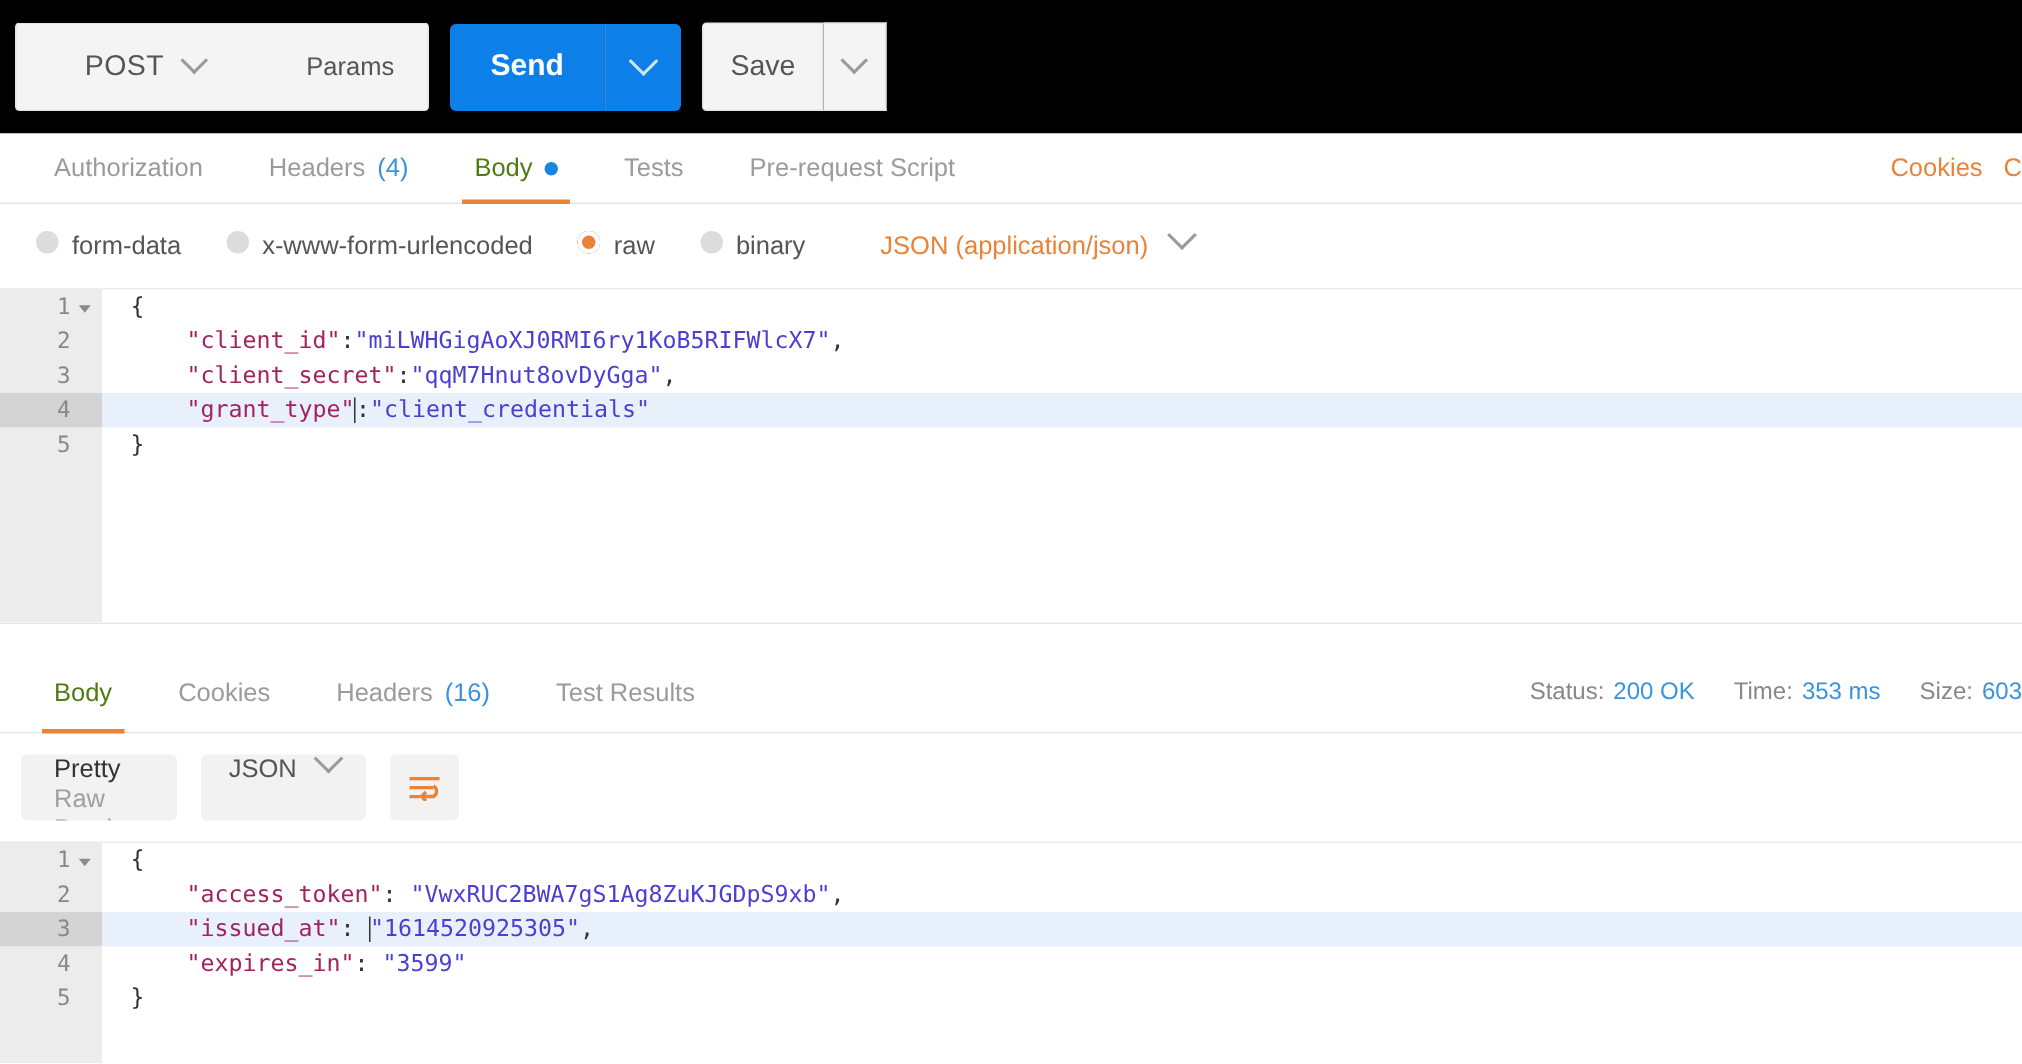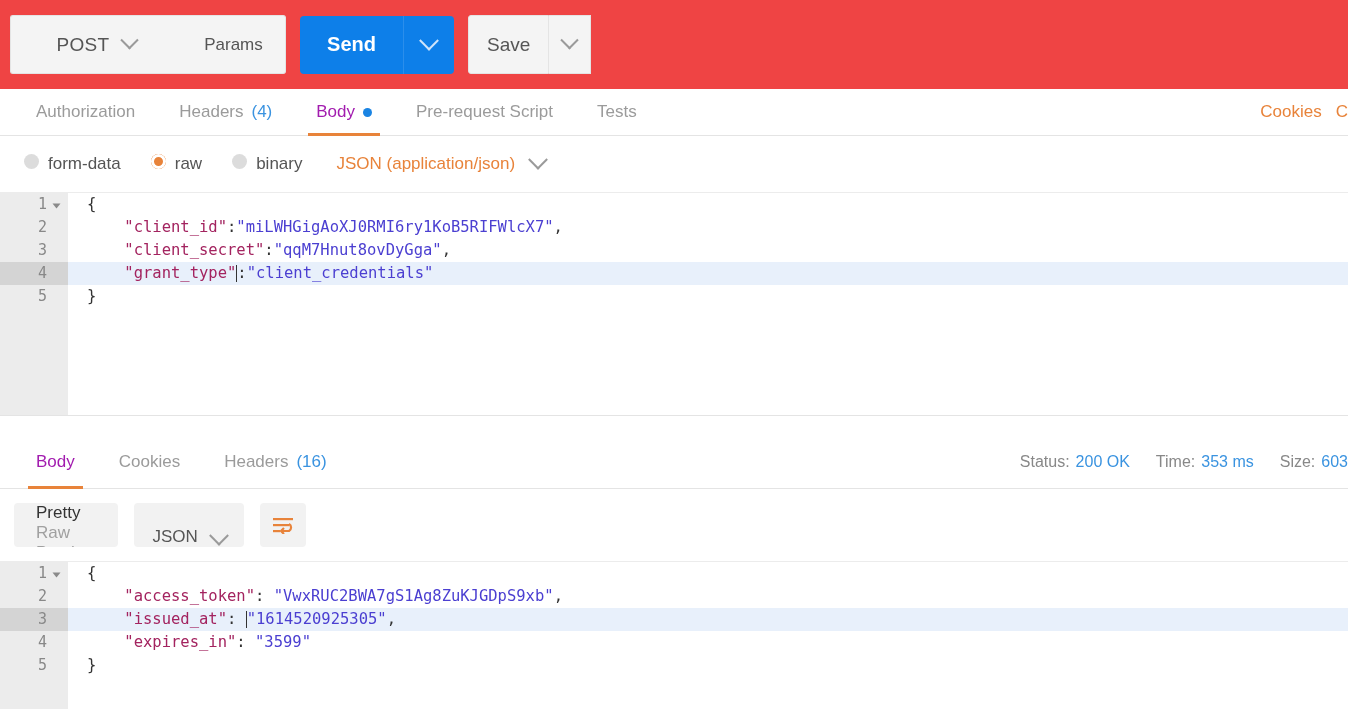--- a/index.html
+++ b/index.html
@@ -24,21 +24,21 @@
     flex-direction: column;
   }
 
   
   .url-bar {
     height: 89px;
     box-sizing: border-box;
     display: flex;
     align-items: center;
     padding: 0 0 0 10px;
-    background: #ef4444;
+    background: #000000;
     flex: 0 0 auto;
   }
   .method-select {
     width: 172px;
     height: 59px;
     box-sizing: border-box;
     background: #f4f4f4;
     border: 1px solid #e4e4e4;
     border-right: none;
     border-radius: 3px 0 0 3px;
@@ -172,21 +172,21 @@
     display: flex;
     align-items: center;
     gap: 8px;
     padding: 0 22px;
     font-size: 17px;
     color: #9b9b9b;
     cursor: pointer;
     position: relative;
   }
   .rtab.active {
-    color: #a21caf;
+    color: #4d7c0f;
   }
   .rtab.active:after {
     content: "";
     position: absolute;
     left: 14px;
     right: 14px;
     bottom: -1px;
     height: 3px;
     background: #e8833a;
   }
@@ -240,26 +240,25 @@
     background: #dcdcdc;
     display: inline-block;
     flex: 0 0 auto;
   }
   .radio.on {
     background: #e8833a;
     box-shadow: inset 0 0 0 3px #ffffff, inset 0 0 0 4px #e8833a;
   }
   .content-type {
     display: flex;
-    align-items: center;
     gap: 16px;
     font-size: 17px;
     color: #e8833a;
     cursor: pointer;
-    margin-left: 4px;
+    margin-left: 20px;
   }
   .chev-gray {
     display: inline-block;
     width: 12px;
     height: 12px;
     border-right: 2px solid #9a9a9a;
     border-bottom: 2px solid #9a9a9a;
     transform: rotate(45deg) translate(-3px, -3px);
   }
 
@@ -413,21 +412,21 @@
   }
   .seg-item.active {
     color: #333333;
   }
   .fmt-select {
     margin-left: 16px;
     height: 44px;
     background: #f2f2f2;
     border-radius: 4px;
     display: flex;
-    align-items: flex-end;
+    align-items: flex-start;
     gap: 14px;
     padding: 0 18px;
     font-size: 17px;
     color: #555555;
     cursor: pointer;
   }
   .wrap-btn {
     margin-left: 16px;
     width: 46px;
     height: 44px;
@@ -498,37 +497,41 @@
     </div>
     <div class="rtab">
       <span>Headers</span>
       <span class="tab-count">(4)</span>
     </div>
     <div class="rtab active">
       <span>Body</span>
       <span class="dot-blue"></span>
     </div>
     <div class="rtab">
+      <span>Tests</span>
+    </div>
+    <div class="rtab">
       <span>Pre-request Script</span>
-    </div>
-    <div class="rtab">
-      <span>Tests</span>
     </div>
     <div class="tabs-right">
       <span>Cookies</span>
       <span>C</span>
     </div>
   </div>
 
   <div class="body-type-row">
     <div class="radio-opt">
       <span class="radio"></span>
       <span>form-data</span>
     </div>
     <div class="radio-opt">
+      <span class="radio"></span>
+      <span>x-www-form-urlencoded</span>
+    </div>
+    <div class="radio-opt">
       <span class="radio on"></span>
       <span>raw</span>
     </div>
     <div class="radio-opt">
       <span class="radio"></span>
       <span>binary</span>
     </div>
     <div class="content-type">
       <span>JSON (application/json)</span>
       <span class="chev-gray"></span>
@@ -581,20 +584,23 @@
   <div class="resp-tabs">
     <div class="rtab active">
       <span>Body</span>
     </div>
     <div class="rtab">
       <span>Cookies</span>
     </div>
     <div class="rtab">
       <span>Headers</span>
       <span class="tab-count">(16)</span>
+    </div>
+    <div class="rtab">
+      <span>Test Results</span>
     </div>
     <div class="resp-meta">
       <span>
         <span>Status:</span><b>200 OK</b>
       </span>
       <span>
         <span>Time:</span><b>353 ms</b>
       </span>
       <span>
         <span>Size:</span><b>603</b>

